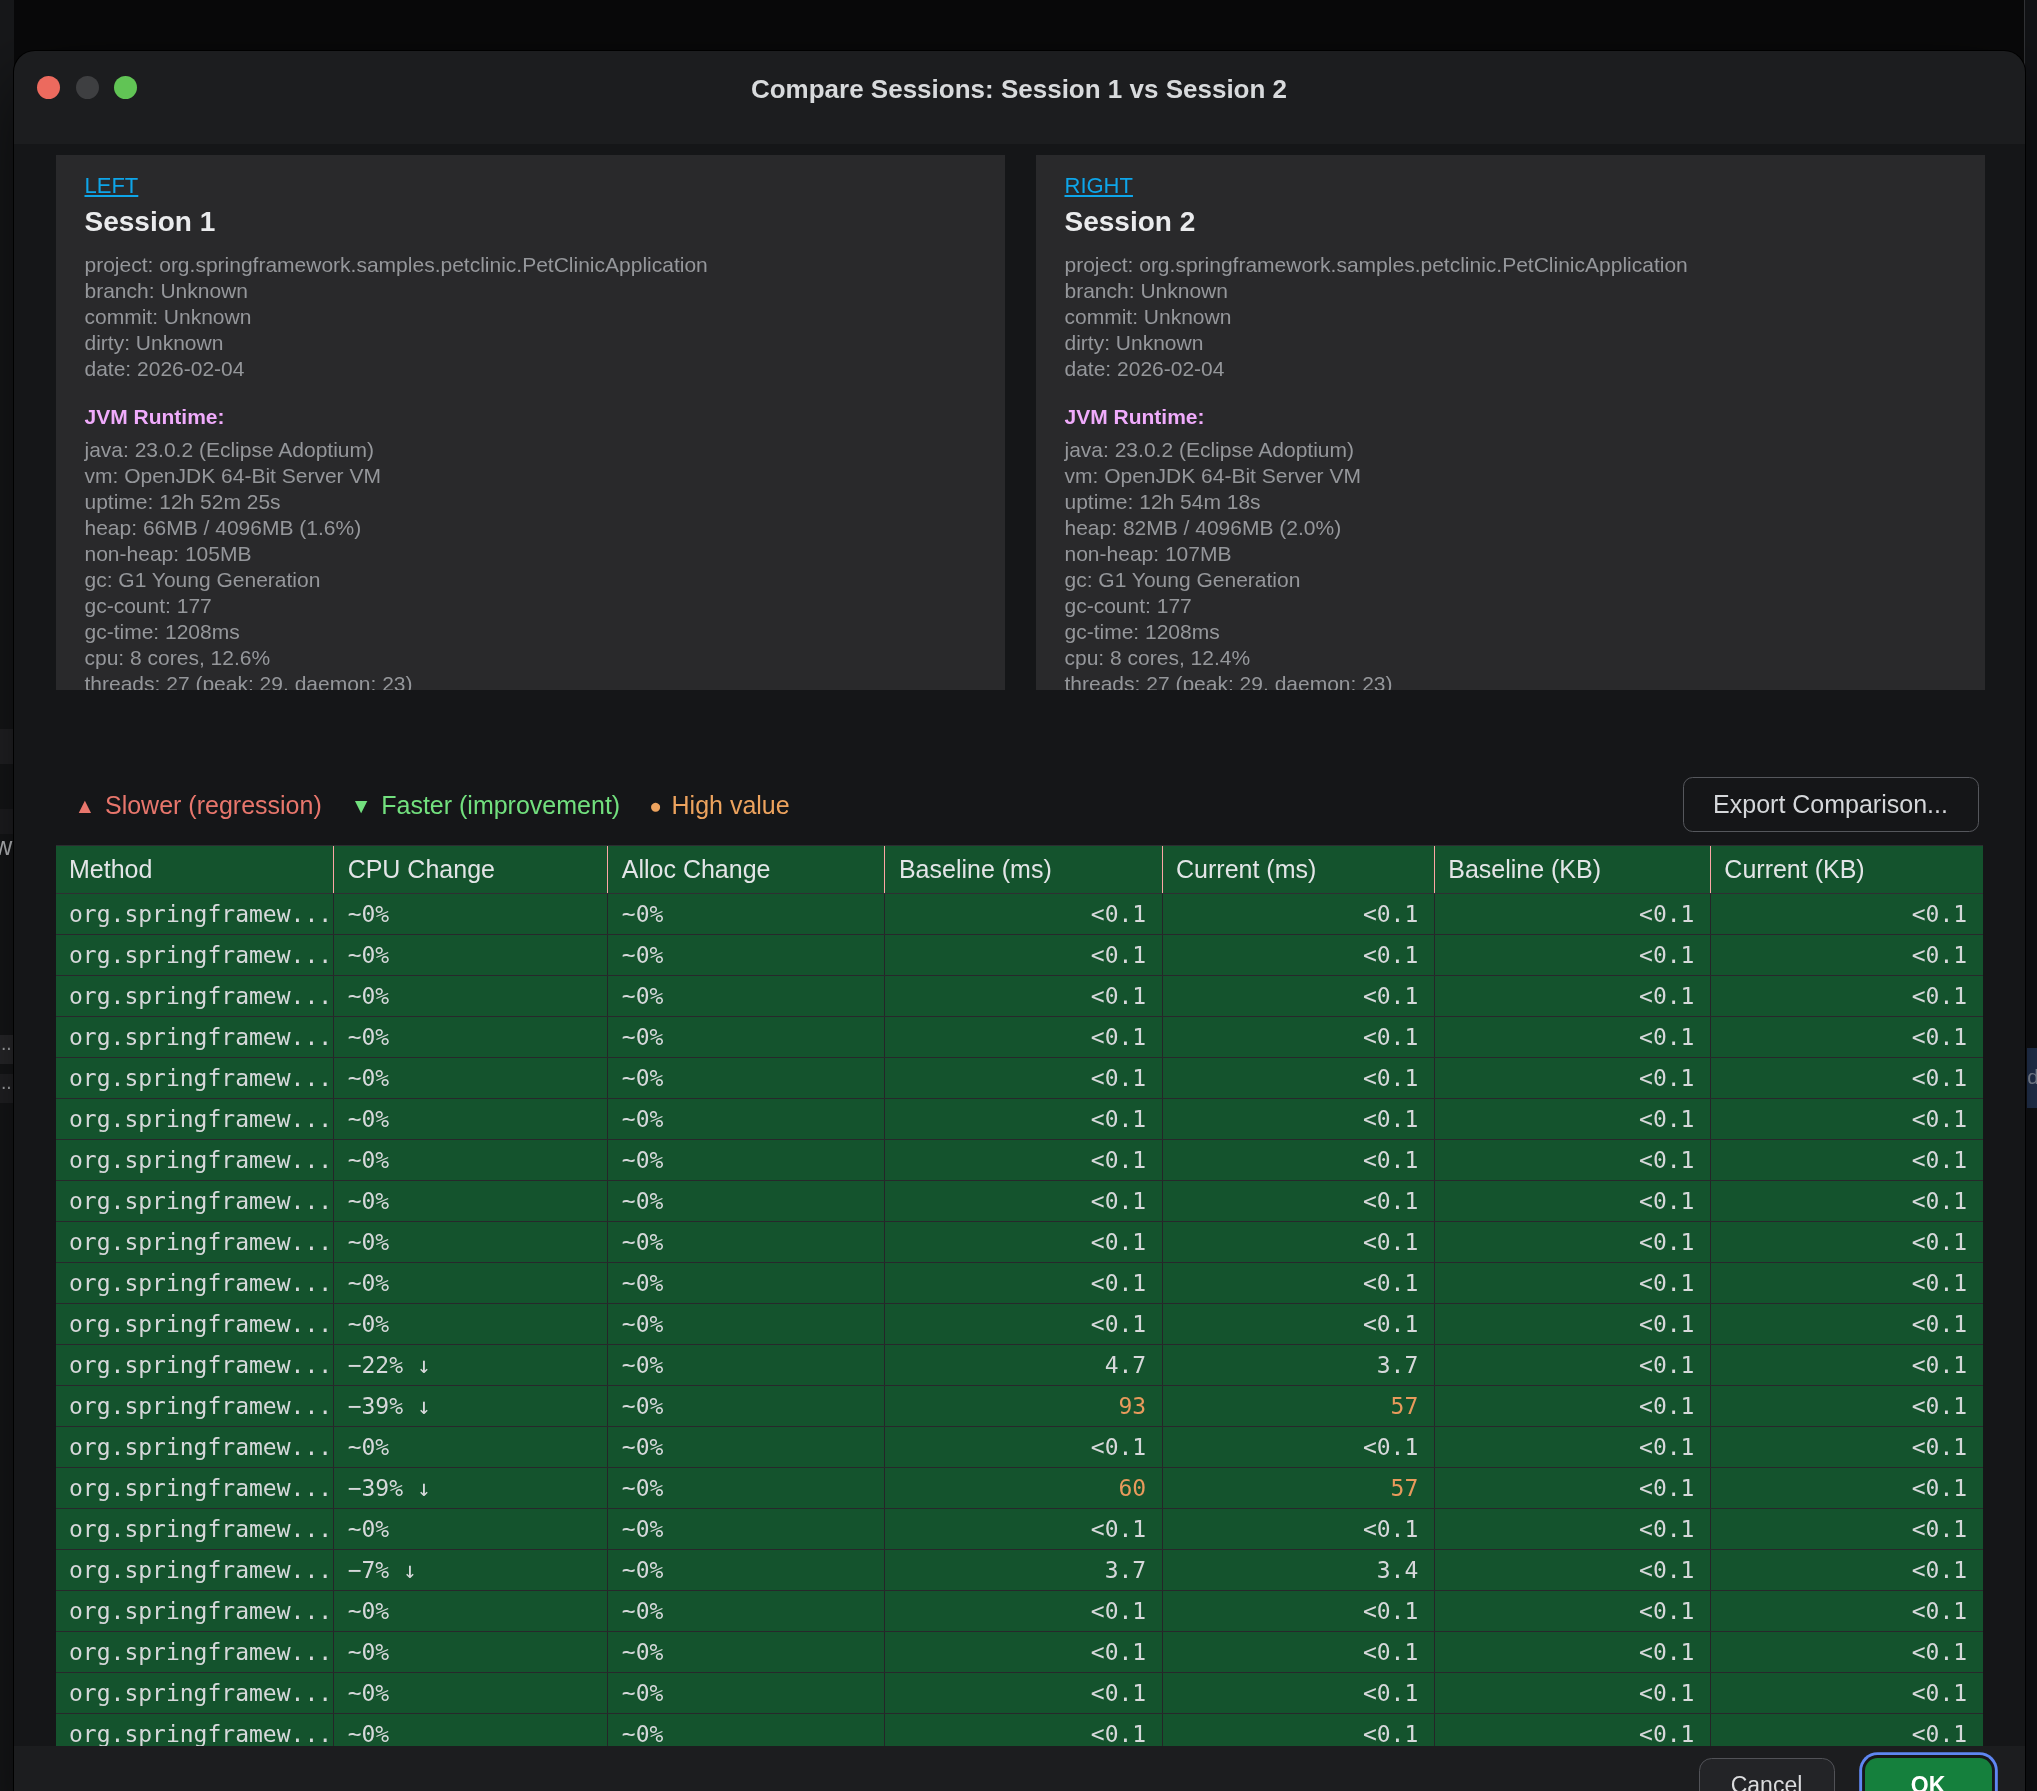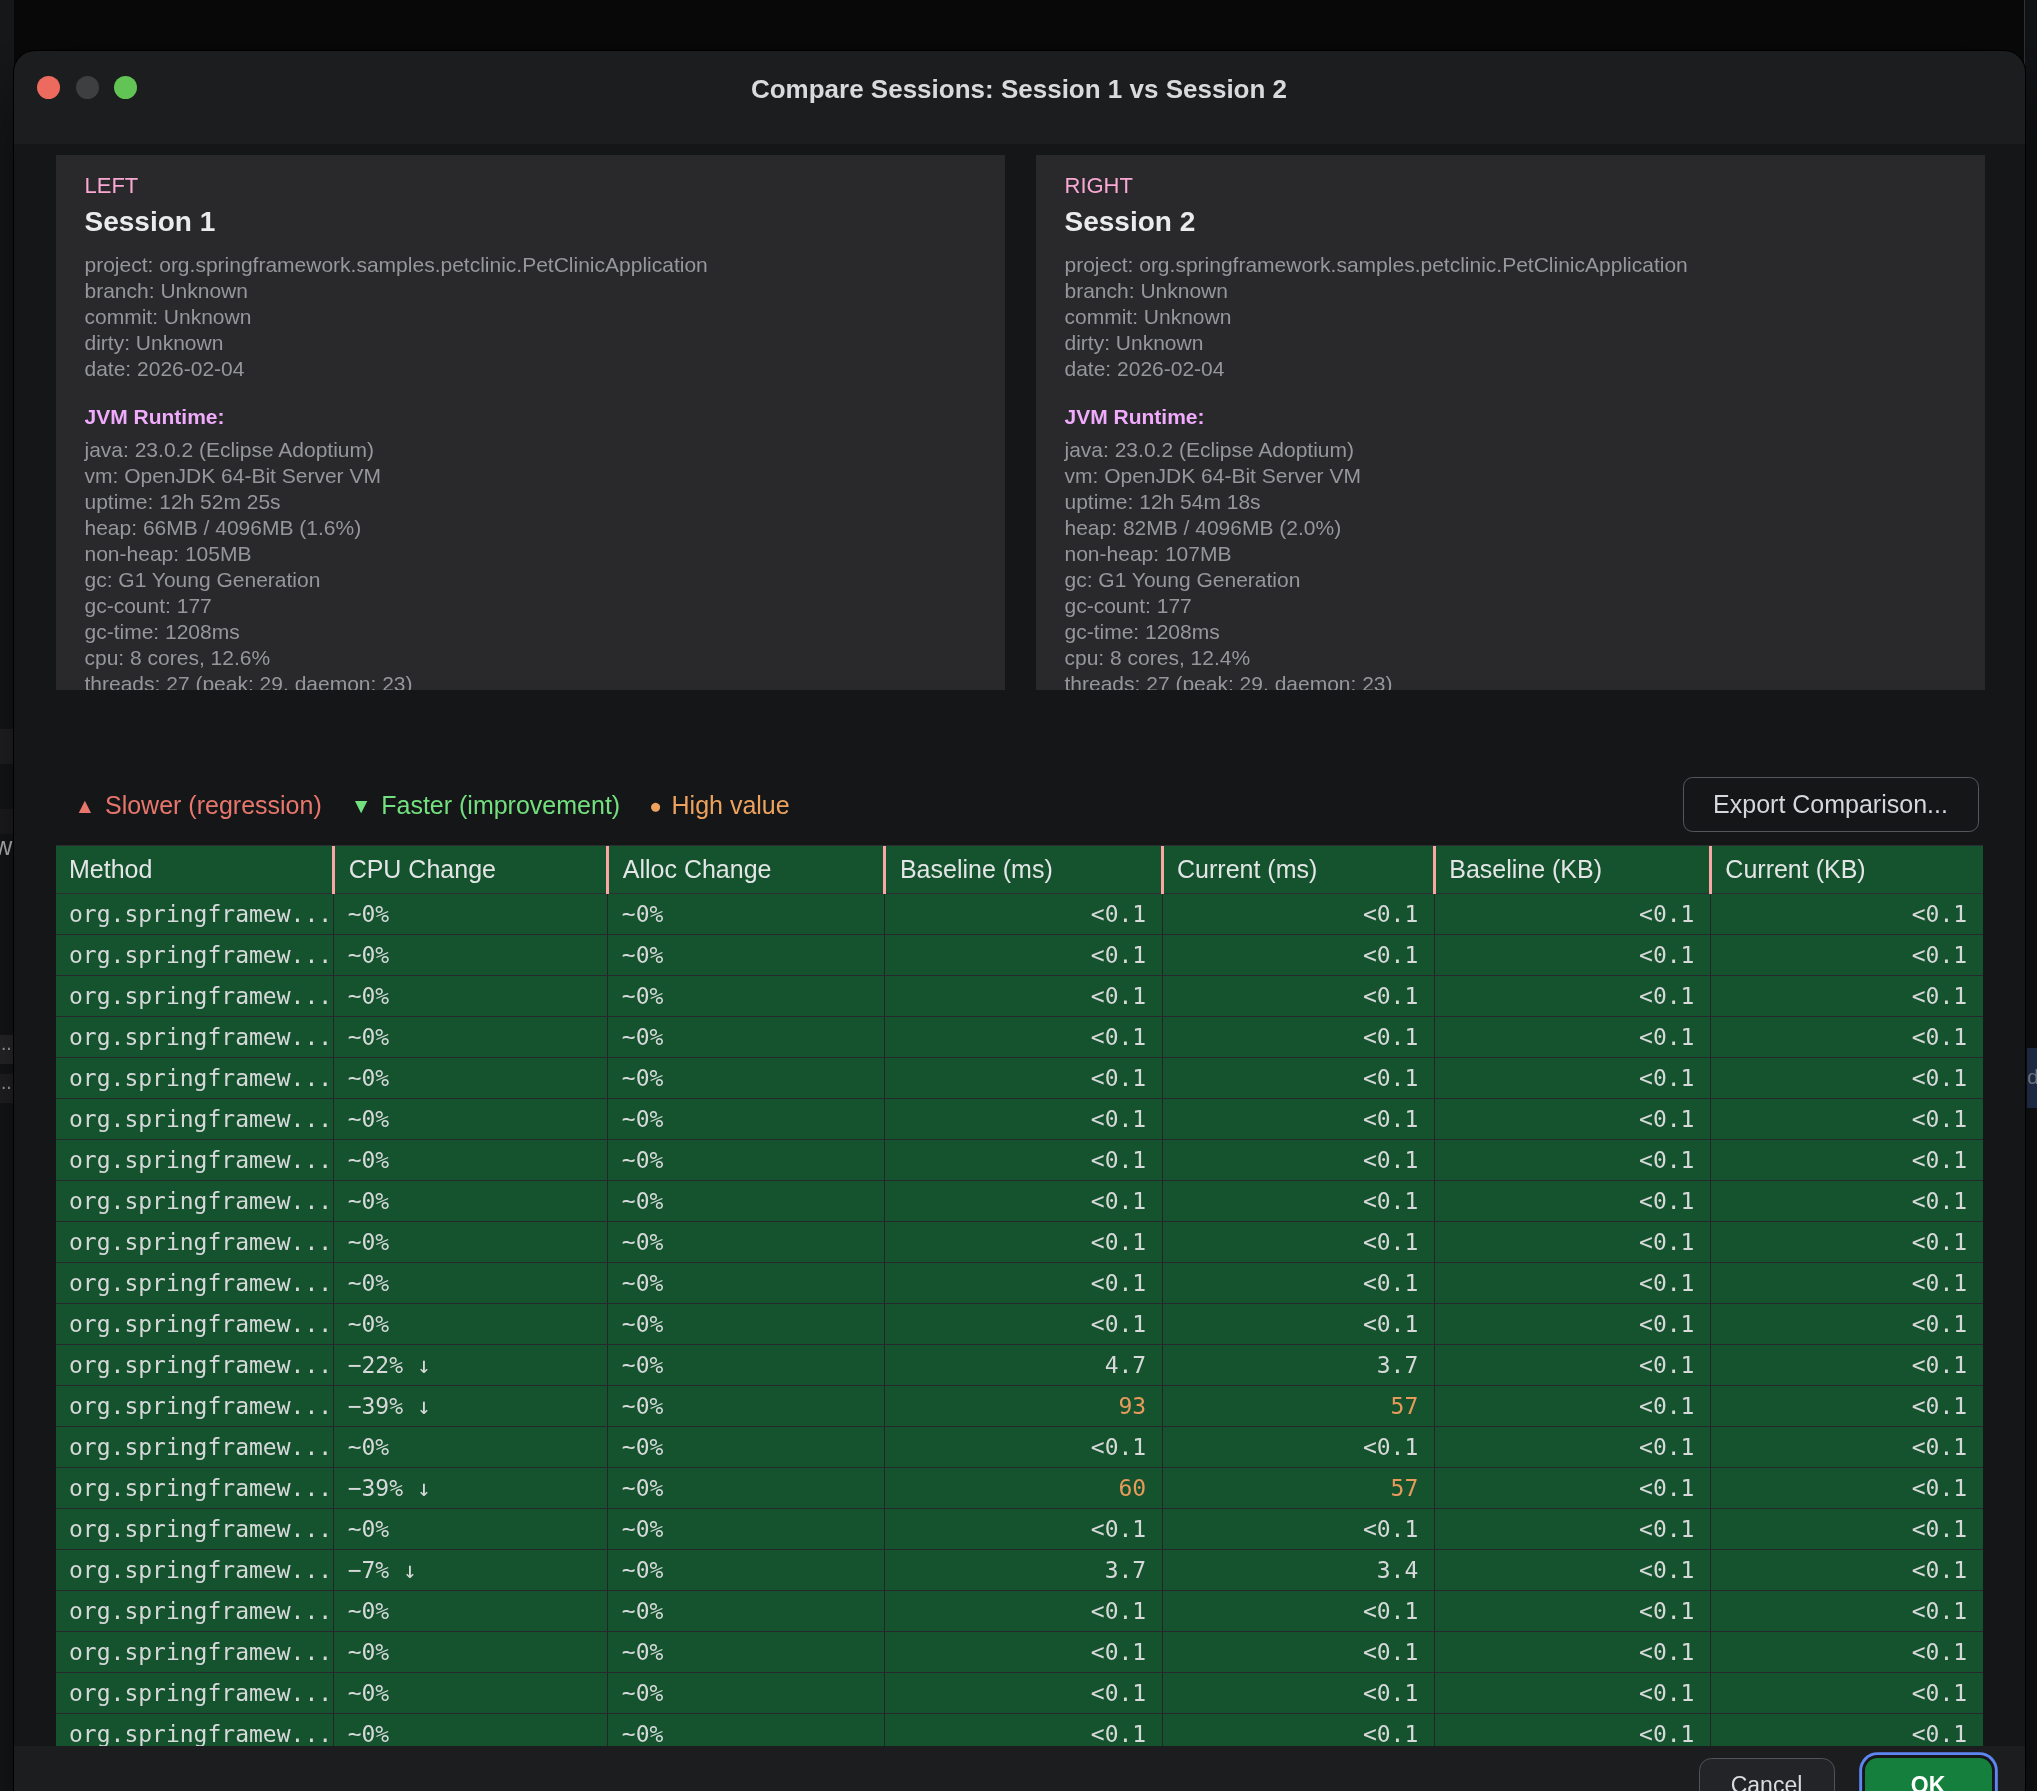--- a/index.html
+++ b/index.html
@@ -26,41 +26,41 @@
            font-size:26px; font-weight:bold; color:#d8dadc; }
   .tl { position:absolute; top:25px; width:23px; height:23px; border-radius:50%; }
   .tl.close { left:23px; } .tl.min { left:62px; } .tl.zoom { left:100px; }
 
   
   .content-strip { position:absolute; left:0; top:93px; width:100%; height:1603px; background:#151618; }
 
   
   .panel { position:absolute; top:11.6px; width:949px; height:535px; background:#29292b; overflow:hidden; }
   .panel.left { left:42px; } .panel.right { left:1022px; }
-  .side-label { margin:17.4px 0 0 29px; font-size:22px; color:#f9a8d4; }
+  .side-label { margin:17.4px 0 0 29px; font-size:22px; color:#0ea5e9;text-decoration:underline; }
   .session-name { margin:7.7px 0 0 29px; font-size:28px; font-weight:bold; color:#eaebed; }
   .info-lines { margin:13.5px 0 0 29px; font-size:21px; line-height:26px; color:#95979b; }
   .jvm-heading { margin:23px 0 0 29px; font-size:21px; font-weight:bold; color:#f0abfc; }
   .jvm-lines { margin:7.7px 0 0 29px; font-size:21px; line-height:26px; color:#95979b; }
 
   
   .legend-row { position:absolute; left:61px; top:635px; height:54px; display:flex; align-items:center; gap:29px; }
   .legend-item { display:flex; align-items:center; gap:9.7px; font-size:25px; }
   .legend-item .sym { font-size:21px; }
   .export-btn { position:absolute; right:46px; top:633px; width:296px; height:55px;
                 background:transparent; border:1.9px solid #55575c; border-radius:9.7px;
                 color:#d5d7da; font-size:25px; font-family:"Liberation Sans", sans-serif;
                 display:flex; align-items:center; justify-content:center; }
 
   
   .table-wrap { position:absolute; left:42px; top:701px; width:1927px; height:967px;
                 background:#14532d; overflow:hidden; border-top:1px solid #2c2d30; }
   table { border-collapse:collapse; table-layout:fixed; width:1927px; }
   th { height:48px; font-size:25px; font-weight:normal; color:#e3e5e7; text-align:left;
-       padding-left:13.5px; border-bottom:1px solid #2e2f32; border-left:3px solid #fca5a5;
+       padding-left:13.5px; border-bottom:1px solid #2e2f32; border-left:1px solid #fca5a5;
        white-space:nowrap; overflow:hidden; }
   th:first-child { border-left:none; }
   td { height:41px; font-family:"DejaVu Sans Mono", monospace; font-size:23px; color:#d6d8da;
        border-bottom:1px solid #27282b; border-left:1px solid #242528;
        white-space:nowrap; overflow:hidden; }
   td:first-child { border-left:none; }
   td.method, td.cpu, td.alloc { padding-left:13.5px; }
   td.num { text-align:right; padding-right:15.4px; }
 
   

